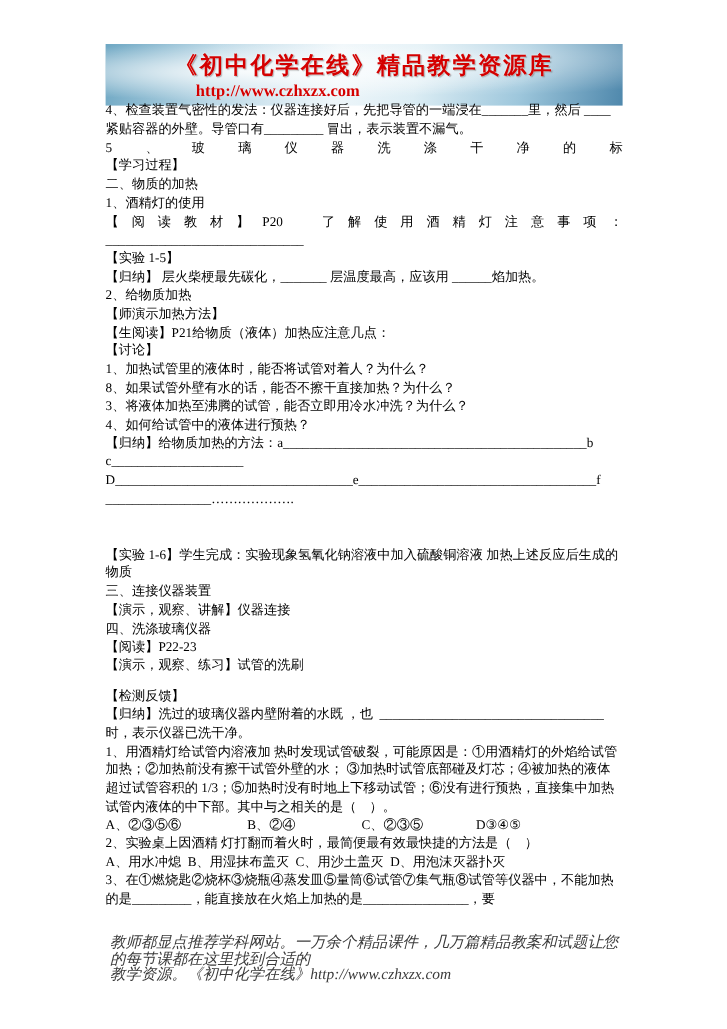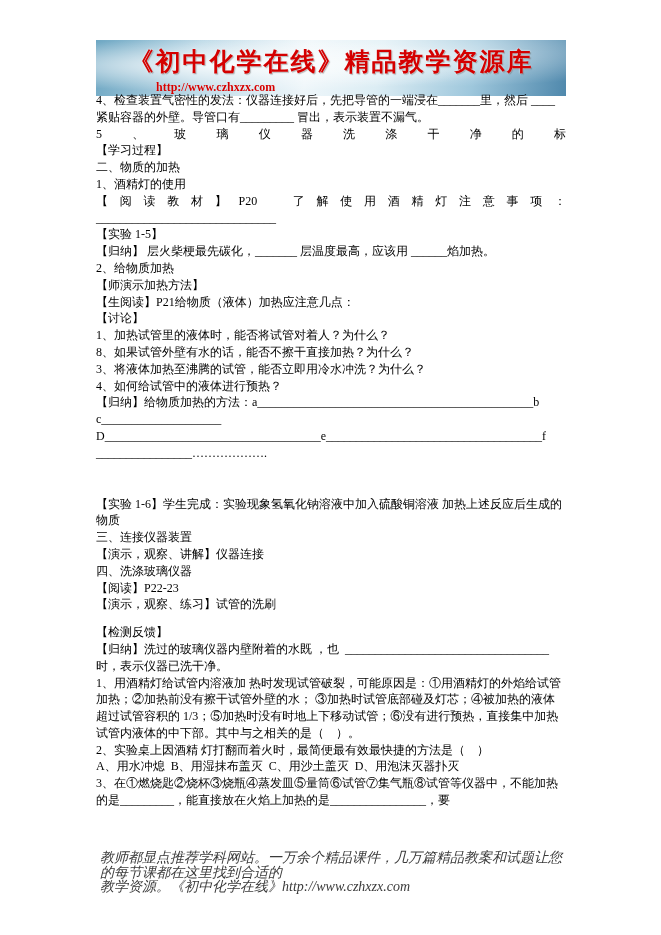--- a/index.html
+++ b/index.html
@@ -19,31 +19,31 @@
     width:470px; height:56px;
     background:
       radial-gradient(ellipse at 28% 45%, rgba(255,255,255,.85), rgba(255,255,255,0) 60%),
       radial-gradient(ellipse at 70% 25%, rgba(255,255,255,.55), rgba(255,255,255,0) 55%),
       linear-gradient(100deg,#6ea7c3 0%,#bcd9e7 22%,#eef6fa 45%,#dcedf4 60%,#9ec7dc 80%,#4f88ac 100%);
     overflow:hidden;
   }
   .banner-title{
     margin-top:5px;
     text-align:center;
-    font-size:25px;
+    font-size:21px;
     font-weight:bold;
     letter-spacing:2px;
     color:#d40000;
     text-shadow:0 0 2px rgba(255,255,255,.95), 1px 1px 1px rgba(60,60,60,.45);
     white-space:nowrap;
   }
   .banner-url{
     margin-top:2px;
-    padding-left:60px;
-    font-size:12px;
+    padding-left:82px;
+    font-size:15px;
     font-weight:bold;
     color:#d40000;
     text-shadow:0 0 1px rgba(255,255,255,.8);
     white-space:nowrap;
   }
   
   .doc{
     position:absolute;
     left:96px; top:92px;
     width:470px;
@@ -111,20 +111,21 @@
     <p class="para">________________……………….</p>
     <p class="para gap-large">【实验 1-6】学生完成：实验现象氢氧化钠溶液中加入硫酸铜溶液 加热上述反应后生成的物质</p>
     <p class="para">三、连接仪器装置</p>
     <p class="para">【演示，观察、讲解】仪器连接</p>
     <p class="para">四、洗涤玻璃仪器</p>
     <p class="para">【阅读】P22-23</p>
     <p class="para">【演示，观察、练习】试管的洗刷</p>
     <p class="para gap-small">【检测反馈】</p>
     <p class="para">【归纳】洗过的玻璃仪器内壁附着的水既 ，也  __________________________________时，表示仪器已洗干净。</p>
     <p class="para">1、用酒精灯给试管内溶液加 热时发现试管破裂，可能原因是：①用酒精灯的外焰给试管加热；②加热前没有擦干试管外壁的水； ③加热时试管底部碰及灯芯；④被加热的液体超过试管容积的 1/3；⑤加热时没有时地上下移动试管；⑥没有进行预热，直接集中加热试管内液体的中下部。其中与之相关的是（　）。</p>
+    <p class="para">A、②③⑤⑥　　　　　B、②④　　　　　C、②③⑤　　　　D③④⑤</p>
     <p class="para">2、实验桌上因酒精 灯打翻而着火时，最简便最有效最快捷的方法是（　）</p>
     <p class="para">A、用水冲熄  B、用湿抹布盖灭  C、用沙土盖灭  D、用泡沫灭器扑灭</p>
     <p class="para">3、在①燃烧匙②烧杯③烧瓶④蒸发皿⑤量筒⑥试管⑦集气瓶⑧试管等仪器中，不能加热的是_________，能直接放在火焰上加热的是________________，要</p>
   </div>
 
   <div class="footer">
     <p class="fline">教师都显点推荐学科网站。一万余个精品课件，几万篇精品教案和试题让您的每节课都在这里找到合适的</p>
     <p class="fline">教学资源。《初中化学在线》http://www.czhxzx.com</p>
   </div>
 

